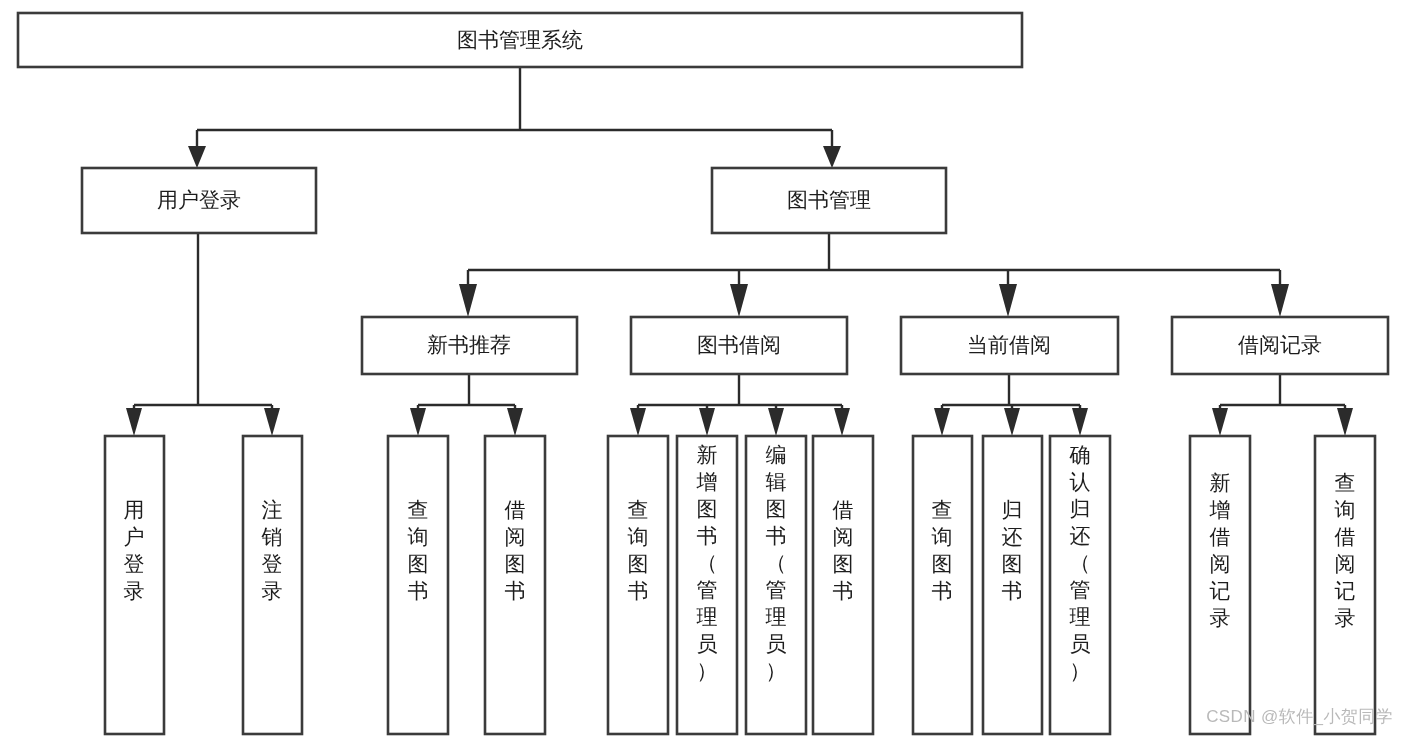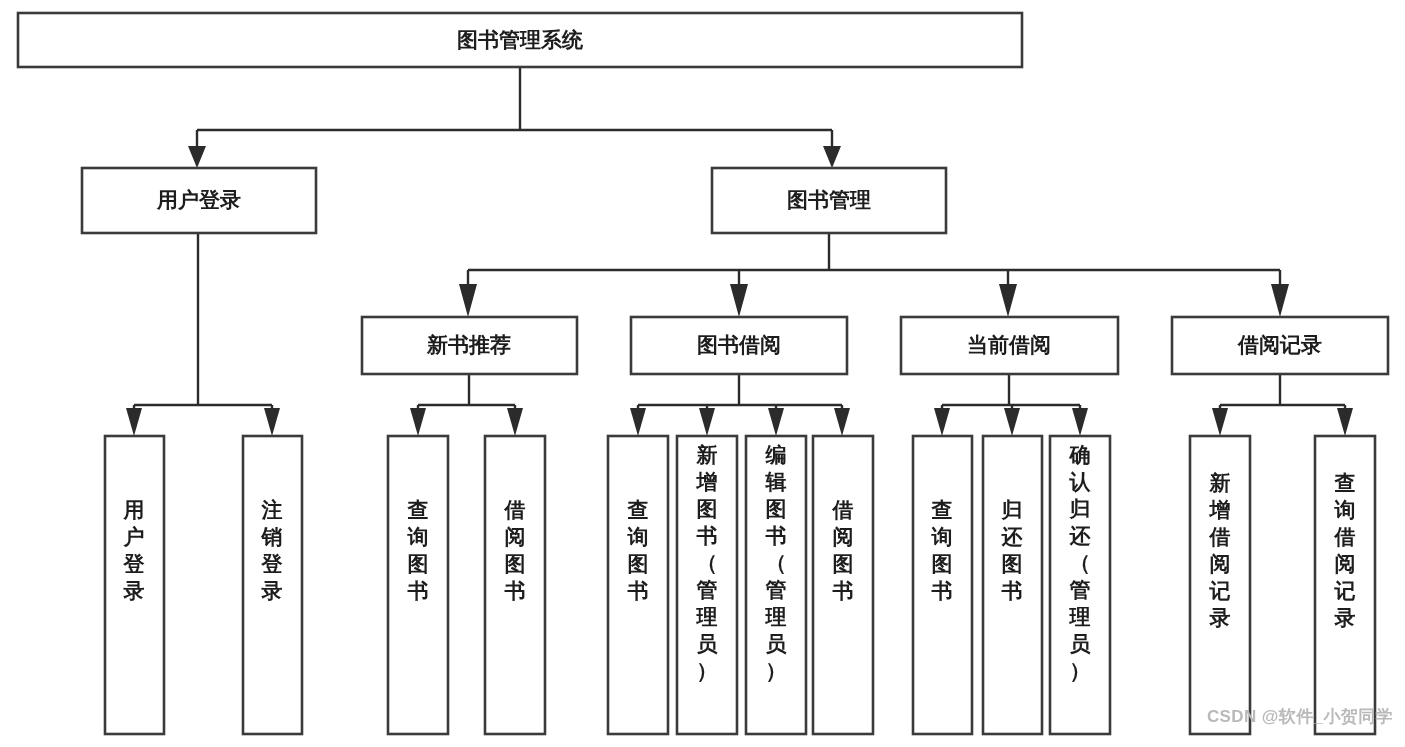--- a/index.html
+++ b/index.html
@@ -12,21 +12,20 @@
     width: 1405px;
     height: 747px;
     font-family: "Liberation Sans", "DejaVu Sans", sans-serif;
     overflow: hidden;
     position: relative;
   }
   #diagram-root {
     position: relative;
     width: 1405px;
     height: 733px;
-    font-weight: bold;
   }
   svg.flow {
     position: absolute;
     left: 0;
     top: 0;
     width: 1405px;
     height: 747px;
     display: block;
   }
   .node-box {

